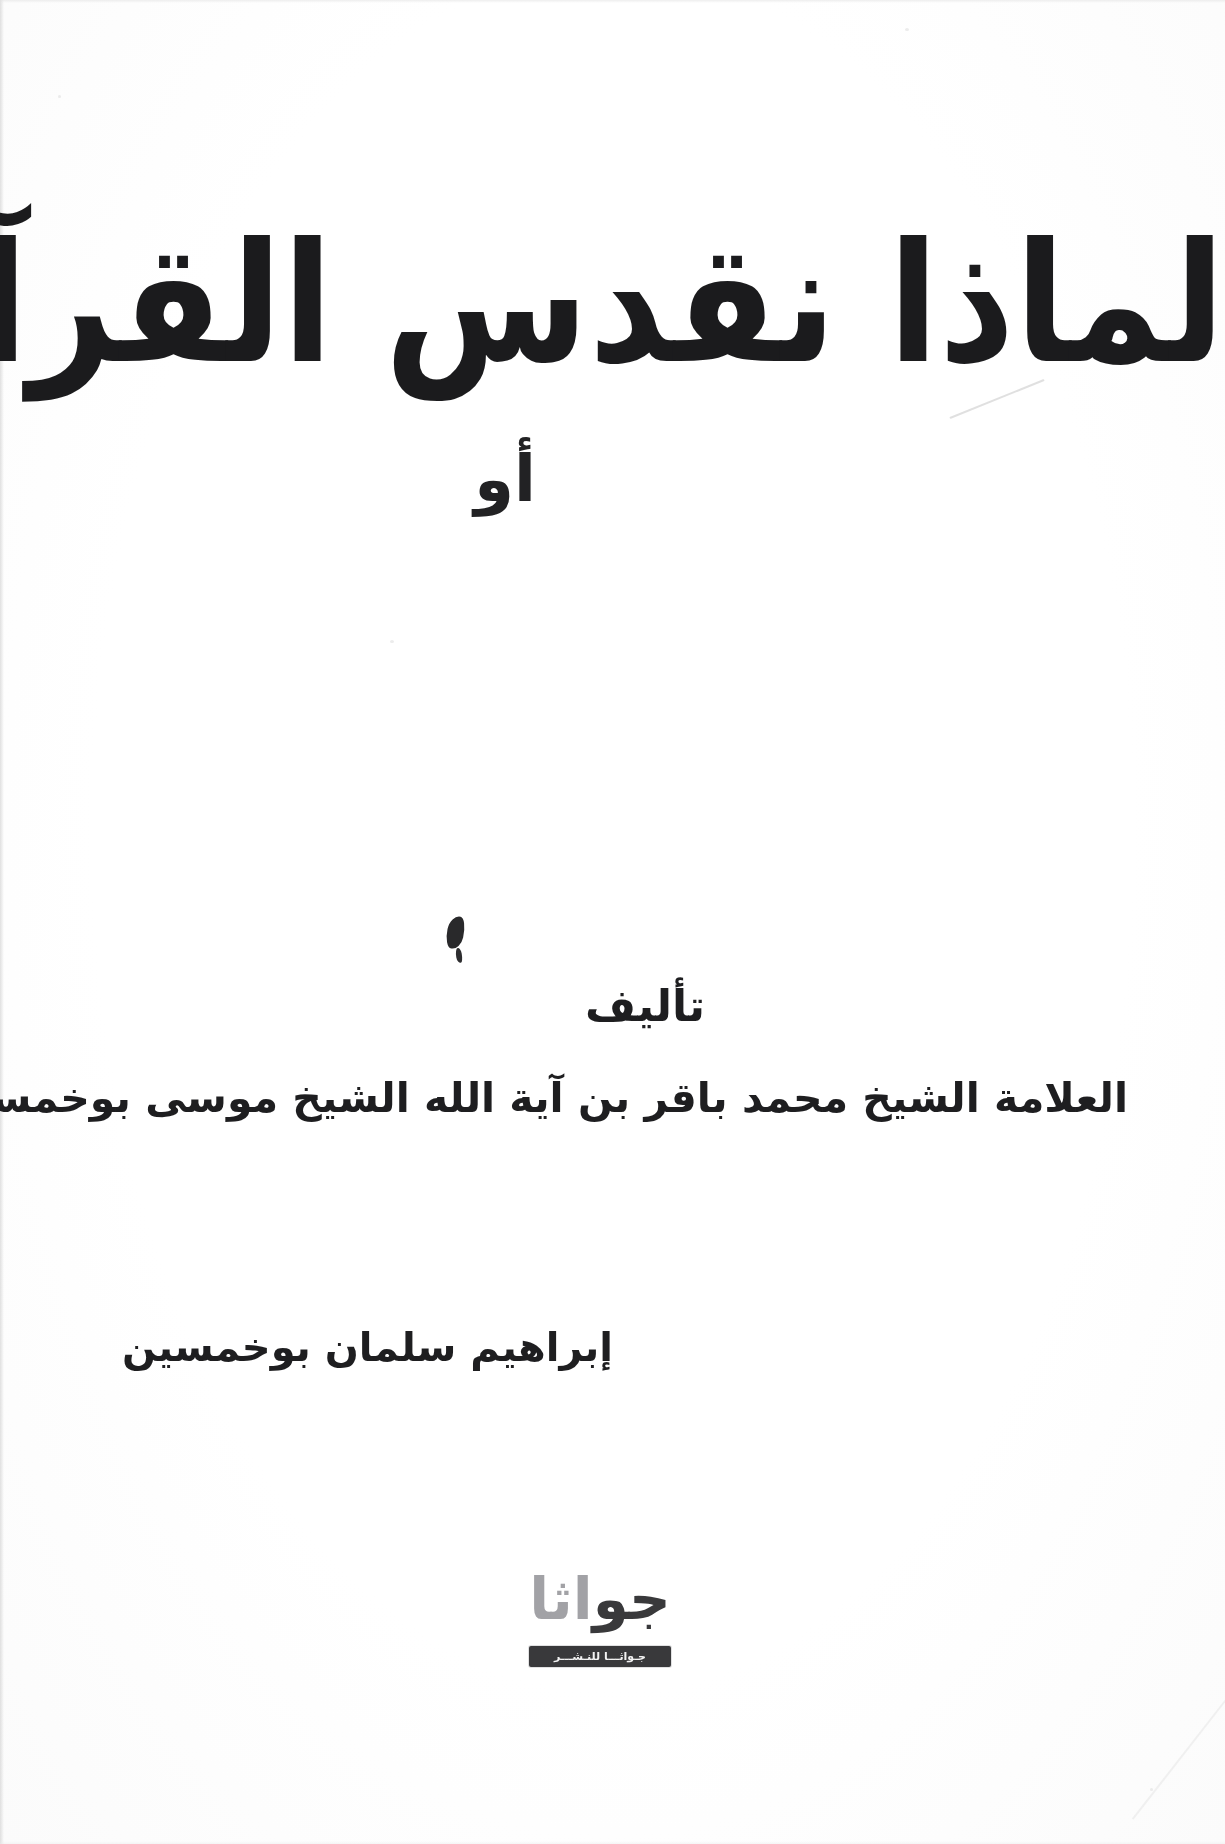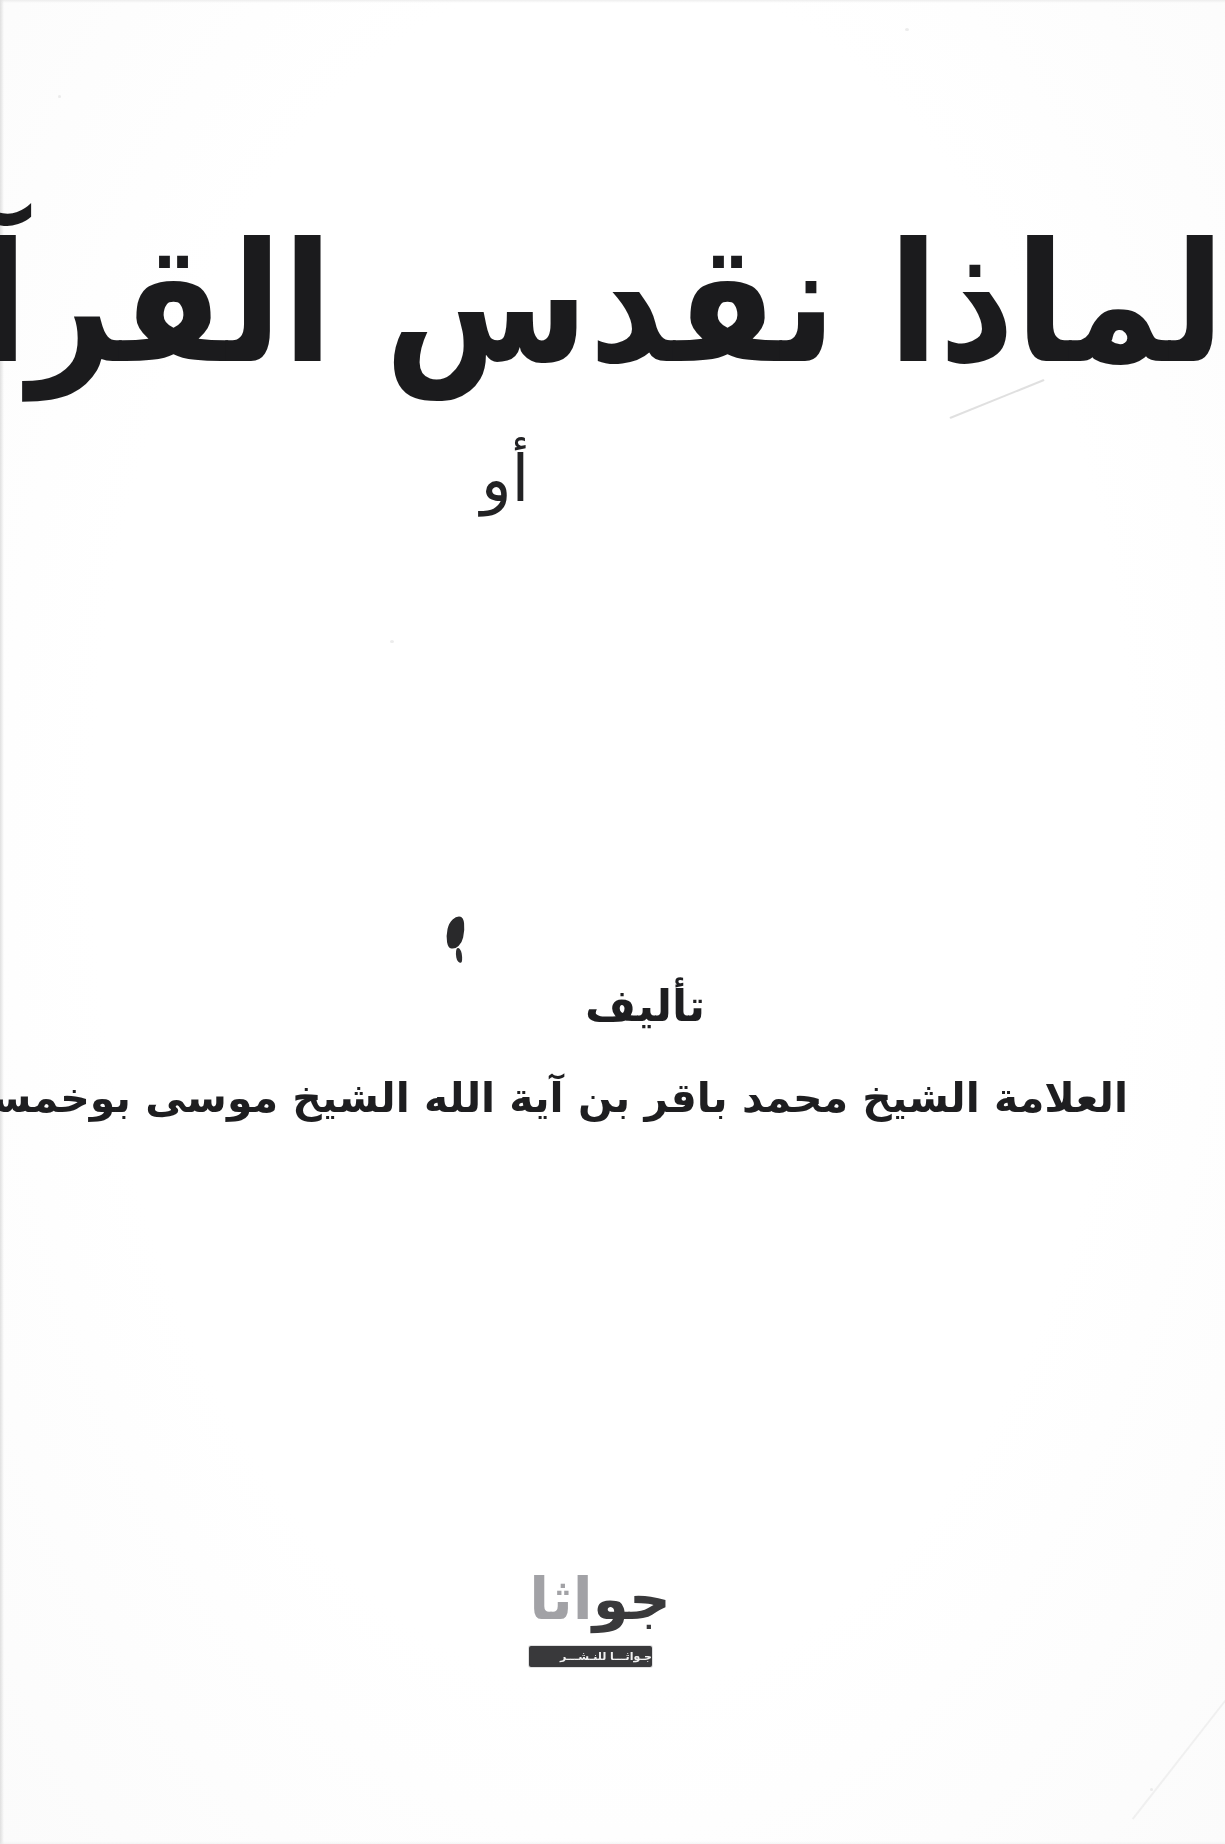--- a/index.html
+++ b/index.html
@@ -24,21 +24,21 @@
     top: 208px; width: 1225px;
     font-size: 148px; font-weight: bold;
     letter-spacing: -2px;
     color: #1b1b1d;
     transform: scaleY(1.12);
     transform-origin: top center;
   }
   
   .or-word {
     top: 442px; width: 1010px;
-    font-size: 64px; font-weight: normal;
+    font-size: 64px; font-weight: bold;
     color: #222224;
   }
   
   .subtitle {
     top: 558px; width: 1120px;
     font-size: 58px; font-weight: bold;
     color: #1c1c1e;
     text-shadow: 2px 2px 0 rgba(255,255,255,0.55), 3px 3px 0 rgba(30,30,30,0.25);
   }
   
@@ -69,26 +69,26 @@
   .logo-band { top: 1568px; width: 1200px; }
   .logo-mark {
     display: inline-block;
     font-size: 58px; font-weight: bold;
     line-height: 1.1;
     letter-spacing: 0;
   }
   .logo-dark  { color: #39393b; }
   .logo-light { color: #a2a2a6; margin-top: 20px; }
   .logo-banner {
-    top: 1646px; left: 529px; width: 123px; height: 21px;
+    top: 1646px; left: 529px; width: 142px; height: 21px;
     background: #39393b;
     border-radius: 2px;
     color: #f2f2f2;
     font-size: 11px; font-weight: bold;
-    line-height: 21px; 
+    line-height: 21px; text-align: center;
     letter-spacing: 1px;
     box-shadow: 0 0 0 1px rgba(57,57,59,0.15);
   }
 
   
   .ink-blot-1 {
     top: 916px; left: 447px; width: 17px; height: 33px;
     background: #29292b;
     border-radius: 60% 40% 55% 45% / 45% 60% 40% 55%;
     transform: rotate(12deg);
@@ -155,20 +155,21 @@
 
   <div class="abs ink-blot-1"></div>
   <div class="abs ink-blot-2"></div>
 
   <div class="abs talif-label ar" lang="ar">تأليف</div>
 
   <div class="abs centerband author-line ar" lang="ar">العلامة الشيخ محمد باقر بن آية الله الشيخ موسى بوخمسين</div>
 
 
 
+  <div class="abs editor-left ar" lang="ar">إبراهيم سلمان بوخمسين</div>
 
   <div class="abs centerband logo-band">
     <span class="logo-mark ar" lang="ar"><span class="logo-dark">جو</span><span class="logo-light">اثا</span></span>
   </div>
 
   <div class="abs logo-banner ar" lang="ar">جـواثـــا للنـشـــر</div>
 
 </div>
 
 </body></html>

